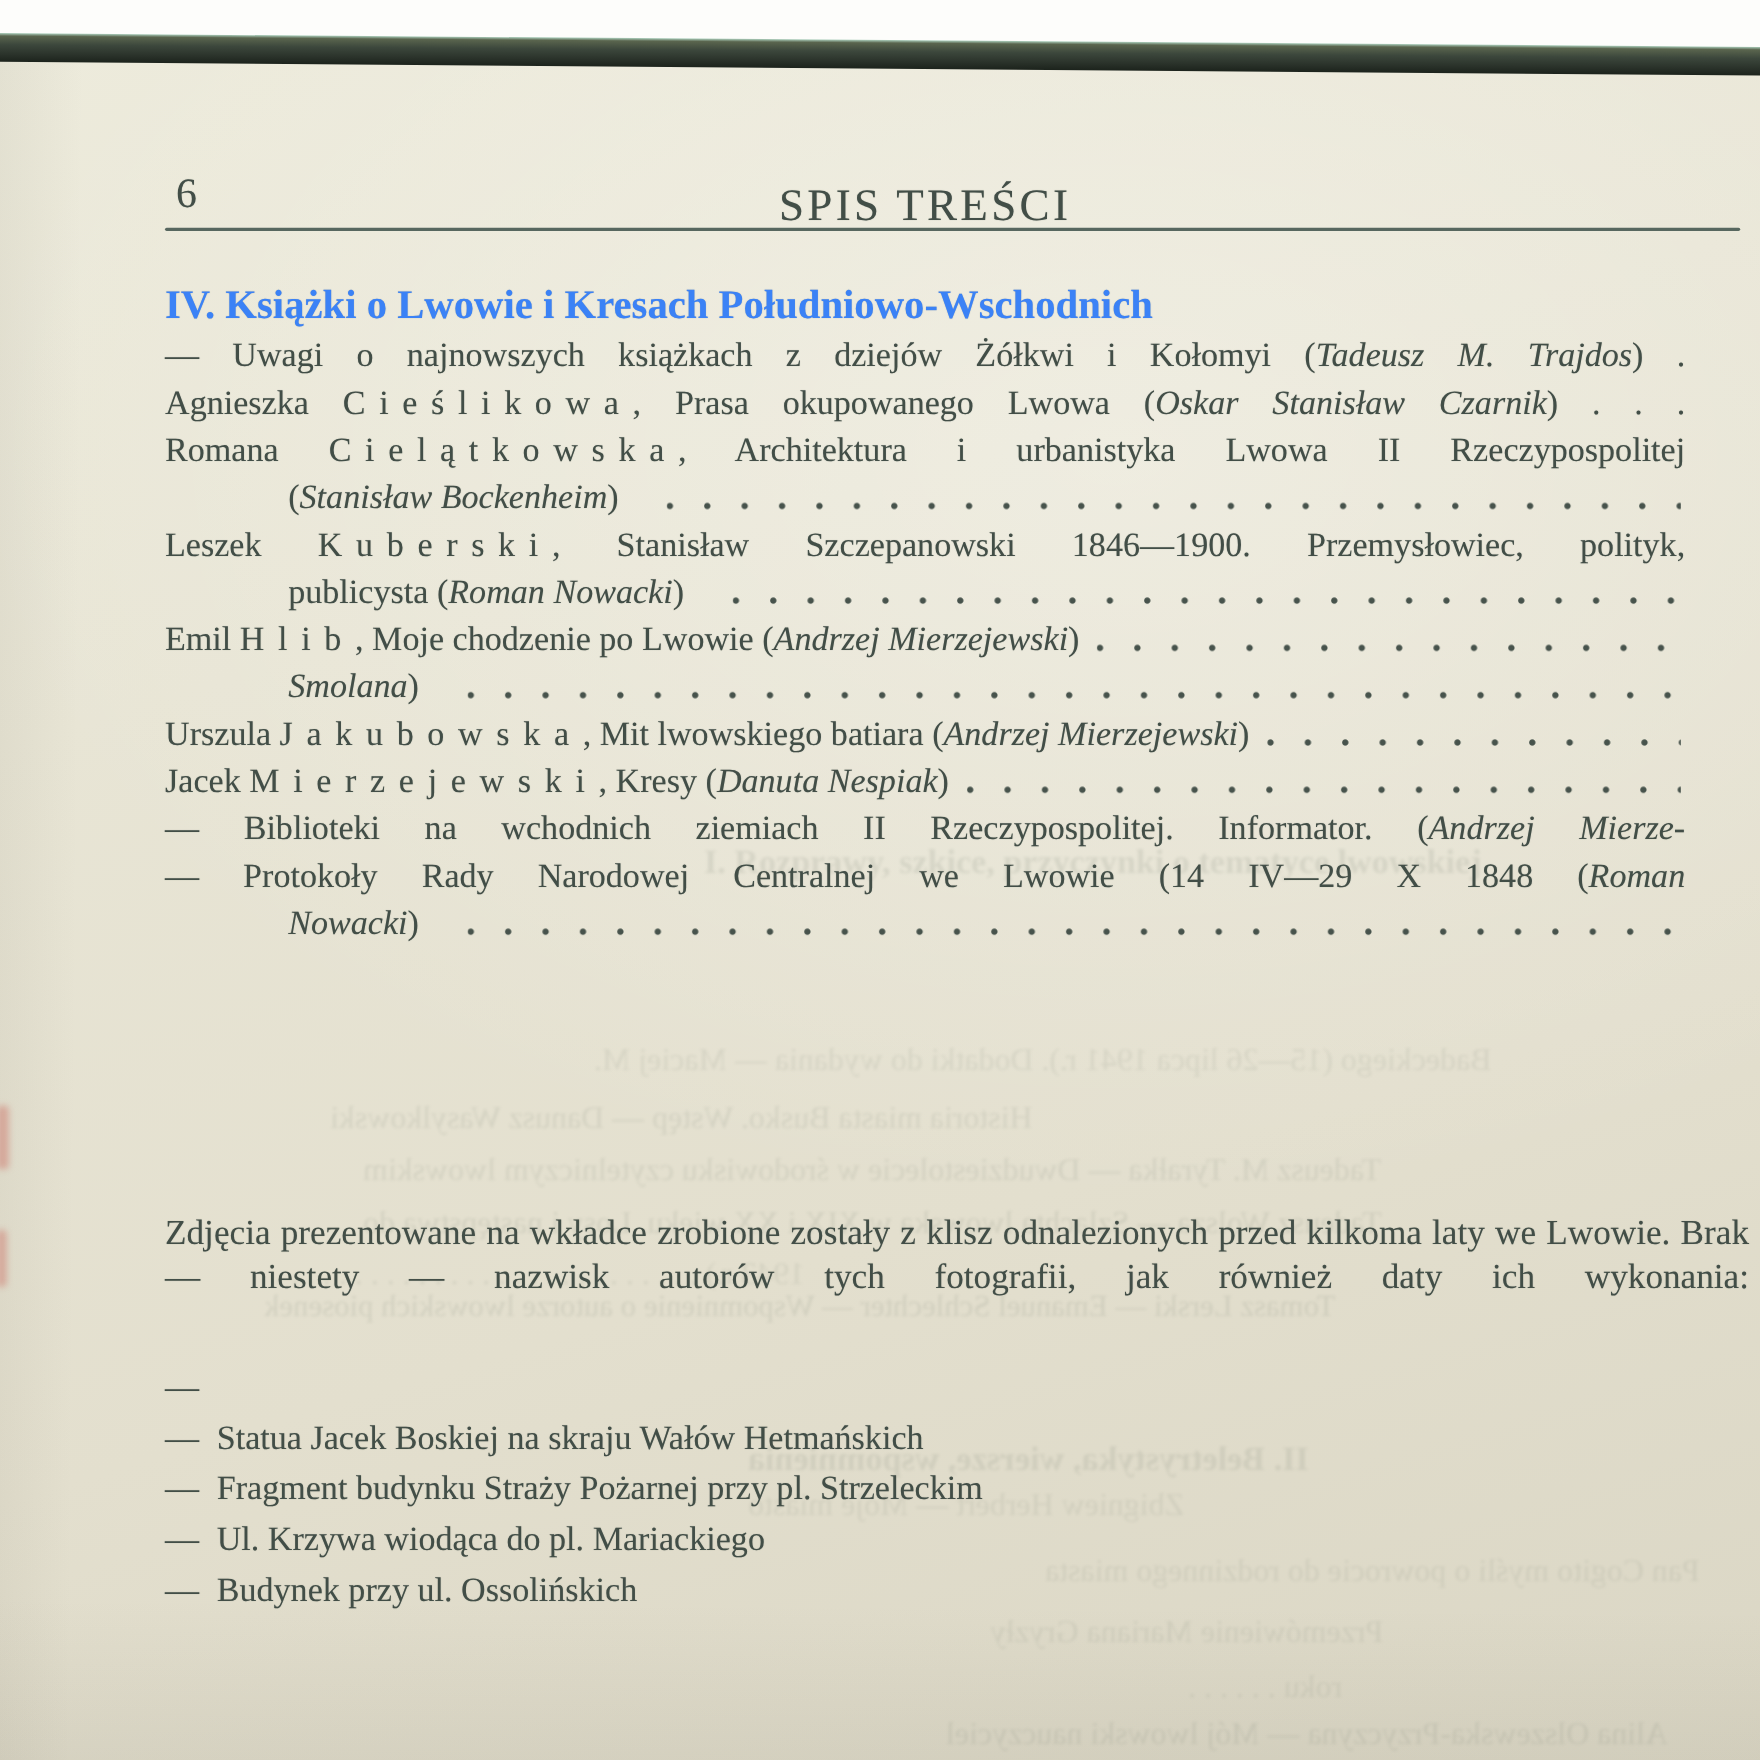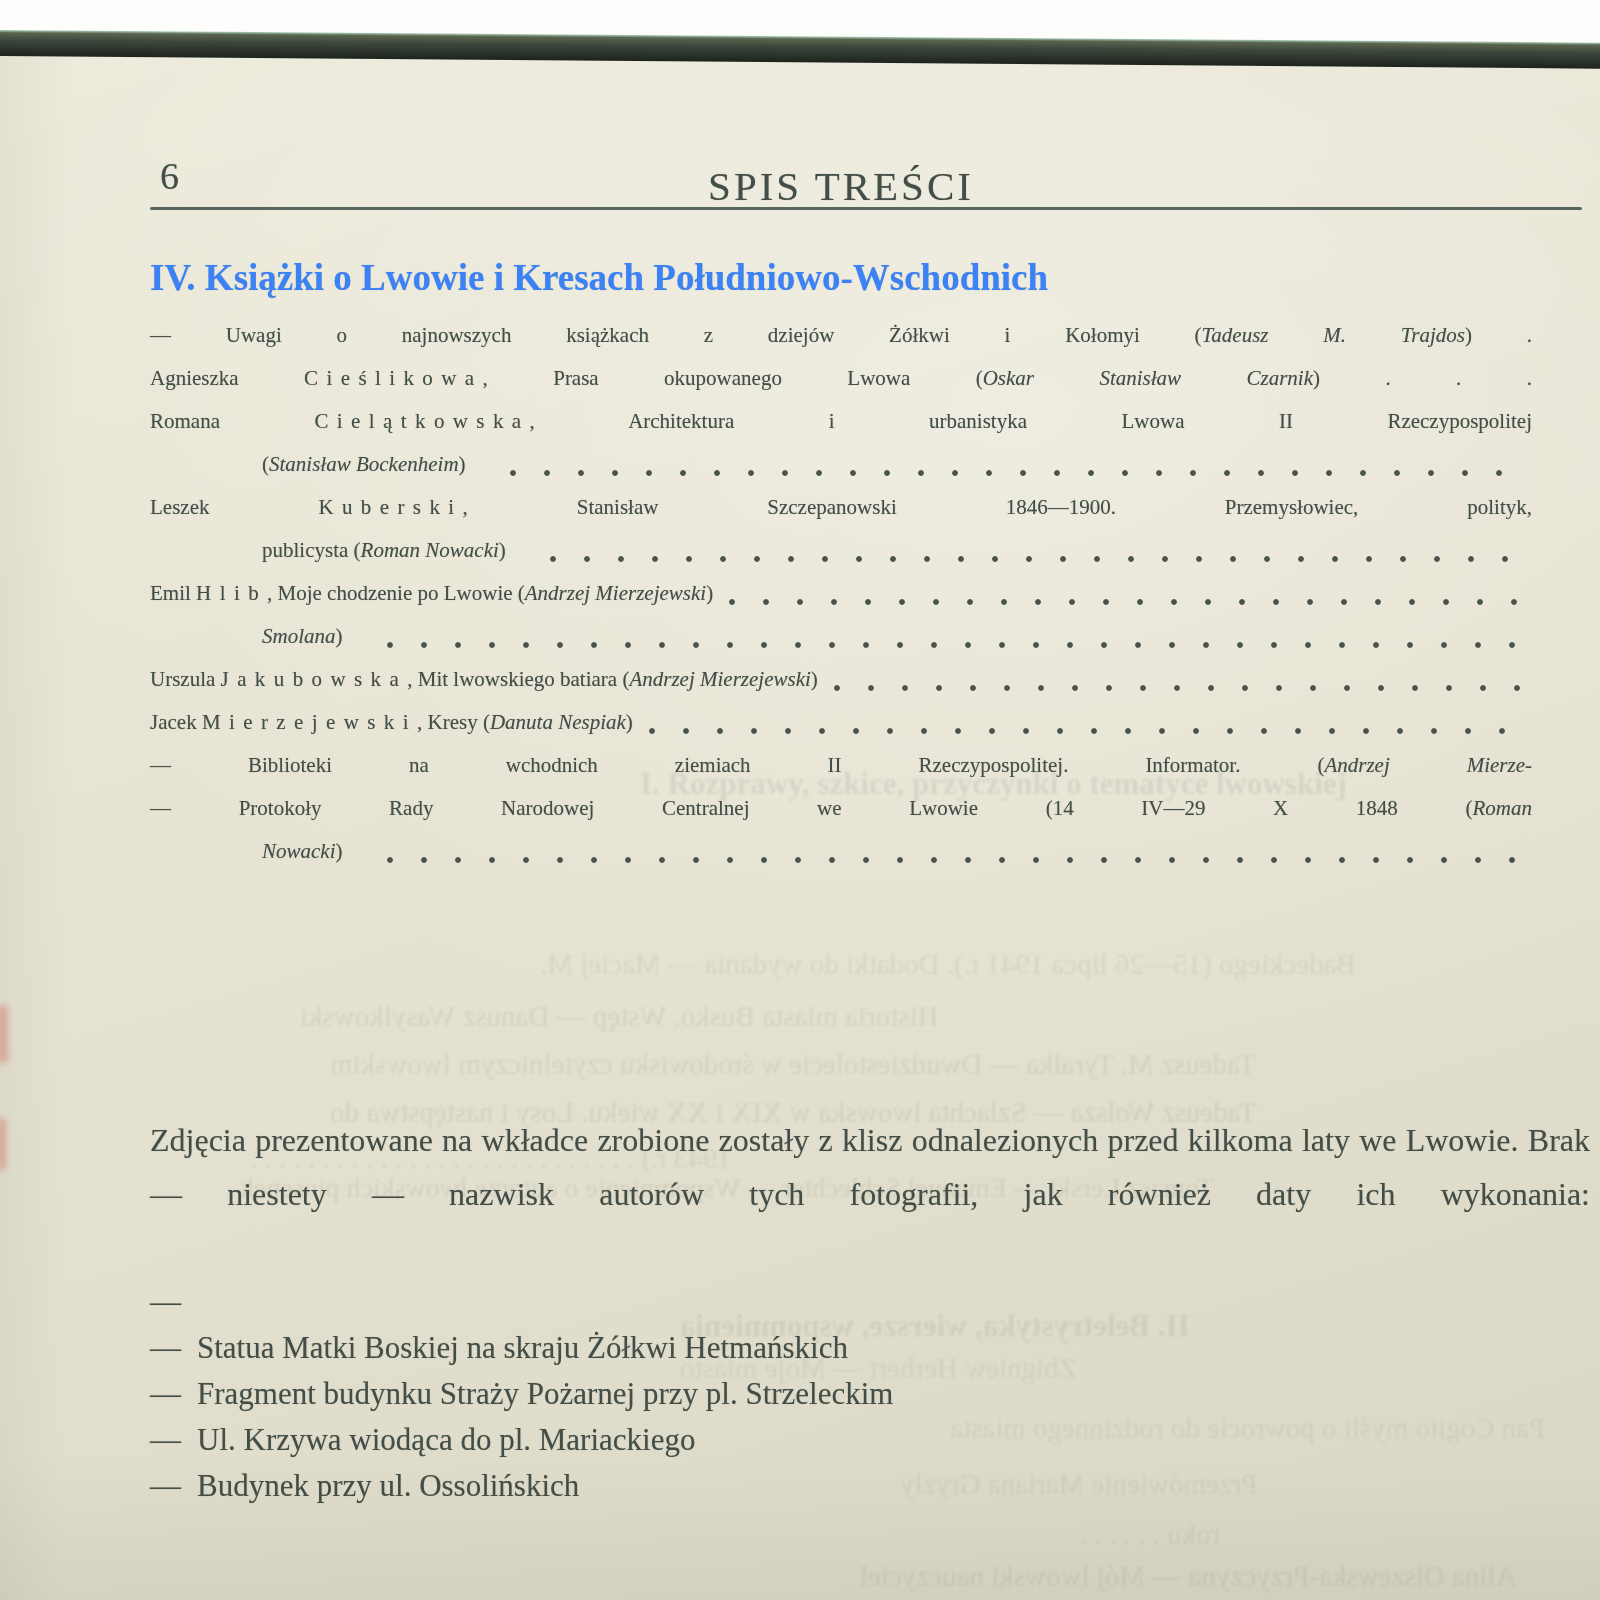--- a/index.html
+++ b/index.html
@@ -31,34 +31,34 @@
   .content{
     position:absolute;left:150px;top:156px;width:1382px;z-index:3;
     color:#424e47;
     text-shadow:0 0 1px rgba(66,78,71,0.35);
   }
   .header-row{position:relative;height:44px;}
   .pnum{position:absolute;left:10px;top:-2px;font-size:38px;}
   .ptitle{text-align:center;font-size:41px;letter-spacing:3px;padding-top:6px;}
   .rule{margin-top:7px;width:1432px;height:3px;background:#57675f;border-radius:2px;}
   .heading{margin-top:45px;height:46px;line-height:46px;font-size:37px;font-weight:bold;color:#3b82f6;white-space:nowrap;}
-  .toc{margin-top:13px;font-size:21px;}
+  .toc{font-size:31px;}
   .line{height:43px;line-height:43px;}
   .line.flexl{display:flex;}
   .line.flexl .txt{white-space:pre;flex:0 0 auto;}
   .line.just{text-align:justify;text-align-last:justify;}
   .line.ind{padding-left:112px;gap:28px;}
   .lead{
     flex:1 1 auto;min-width:10px;margin:0 4px 0 16px;
     background-image:radial-gradient(circle at 3px 30px,#47534c 2.4px,rgba(71,83,76,0) 3.3px);
     background-size:34px 43px;background-repeat:repeat-x;
   }
   .s{letter-spacing:0.40em;}
   .i{font-style:italic;}
-  .note{margin-top:240px;width:1440px;font-size:32px;line-height:54px;text-align:justify;text-align-last:justify;}
+  .note{margin-top:240px;width:1440px;font-size:32px;line-height:40px;text-align:justify;text-align-last:justify;}
   .plist{margin-top:58px;font-size:31px;}
   .pitem{display:flex;height:46px;line-height:46px;}
   .pdash{width:47px;flex:0 0 auto;}
   
   .ghost{
     position:absolute;z-index:2;white-space:nowrap;color:#5f6a5d;
     filter:blur(1.3px);font-family:"Liberation Serif","DejaVu Serif",serif;
   }
   .ghost.m{transform:scaleX(-1);}
   .smudge{
@@ -139,21 +139,21 @@
       </div>
 
     <div class="note">Zdjęcia prezentowane na wkładce zrobione zostały z klisz odnalezionych przed kilkoma laty we Lwowie. Brak — niestety — nazwisk autorów tych fotografii, jak również daty ich wykonania:</div>
 
     <div class="plist" id="plist">
         <div class="pitem">
           <span class="pdash">—</span>
         </div>
         <div class="pitem">
           <span class="pdash">—</span>
-          <span>Statua Matki Boskiej na skraju Żółkwi Hetmańskich</span>
+          <span>Statua Jacek Boskiej na skraju Wałów Hetmańskich</span>
         </div>
         <div class="pitem">
           <span class="pdash">—</span>
           <span>Fragment budynku Straży Pożarnej przy pl. Strzeleckim</span>
         </div>
         <div class="pitem">
           <span class="pdash">—</span>
           <span>Ul. Krzywa wiodąca do pl. Mariackiego</span>
         </div>
         <div class="pitem">

